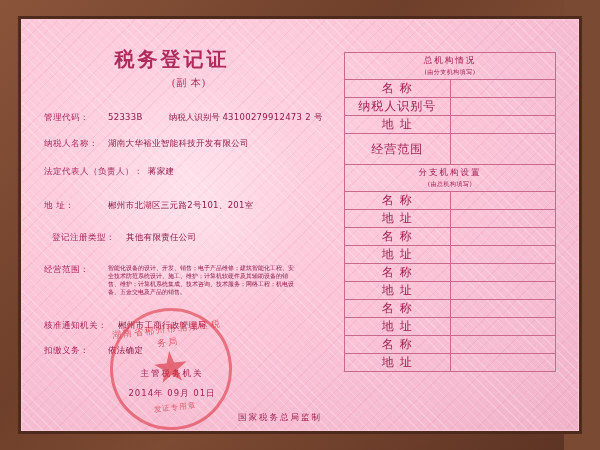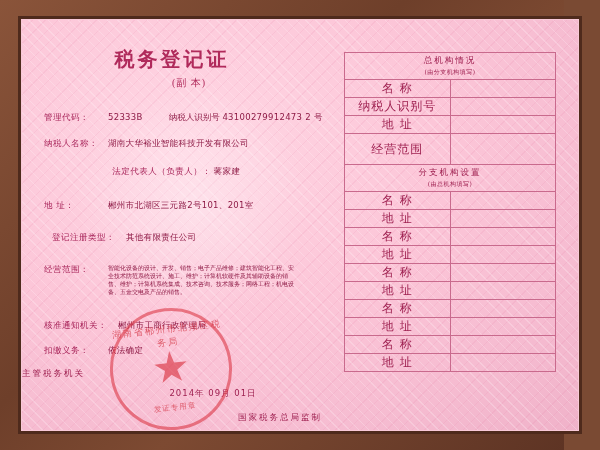--- a/index.html
+++ b/index.html
@@ -128,34 +128,33 @@
     vertical-align: top;
     font-size: 6px;
     line-height: 8px;
     letter-spacing: 0;
   }
 
   #issuer-line {
     position: absolute;
     left: 0; top: 348px;
     width: 300px;
-    text-align: left;
+    text-align: center;
     font-size: 8.5px;
     color: #9e2050;
     letter-spacing: 2px;
   }
   #date-line {
     position: absolute;
     left: 0; top: 368px;
     width: 300px;
     text-align: center;
     font-size: 8.5px;
     color: #9e2050;
     letter-spacing: 1px;
-    padding-left: 41px;
   }
   #footer-line {
     position: absolute;
     left: 0; top: 392px;
     width: 300px;
     text-align: right;
     font-size: 8.5px;
     color: #9e2050;
     letter-spacing: 2px;
   }
@@ -252,21 +251,21 @@
       <div id="doc-subtitle">(副  本)</div>
 
       <div class="field" style="top:92px;">
         <span class="lbl">管理代码：</span><span class="val">52333B</span><span class="val2">纳税人识别号</span> <span class="val">43100279912473 2 号</span>
       </div>
 
       <div class="field" style="top:118px;font-family:Liberation Serif, serif;">
         <span class="lbl">纳税人名称：</span><span class="val">湖南大华裕业智能科技开发有限公司</span>
       </div>
 
-      <div class="field" style="top:146px;text-align:center;">
+      <div class="field" style="top:146px;">
         <span class="lbl" style="width:104px;">法定代表人（负责人）：</span><span class="val">蒋家建</span>
       </div>
 
       <div class="field" style="top:180px;">
         <span class="lbl">地      址：</span><span class="val">郴州市北湖区三元路2号101、201室</span>
       </div>
 
       <div class="field" style="top:212px;">
         <span class="lbl" style="width:74px;margin-left:8px;">登记注册类型：</span><span class="val">其他有限责任公司</span>
       </div>

